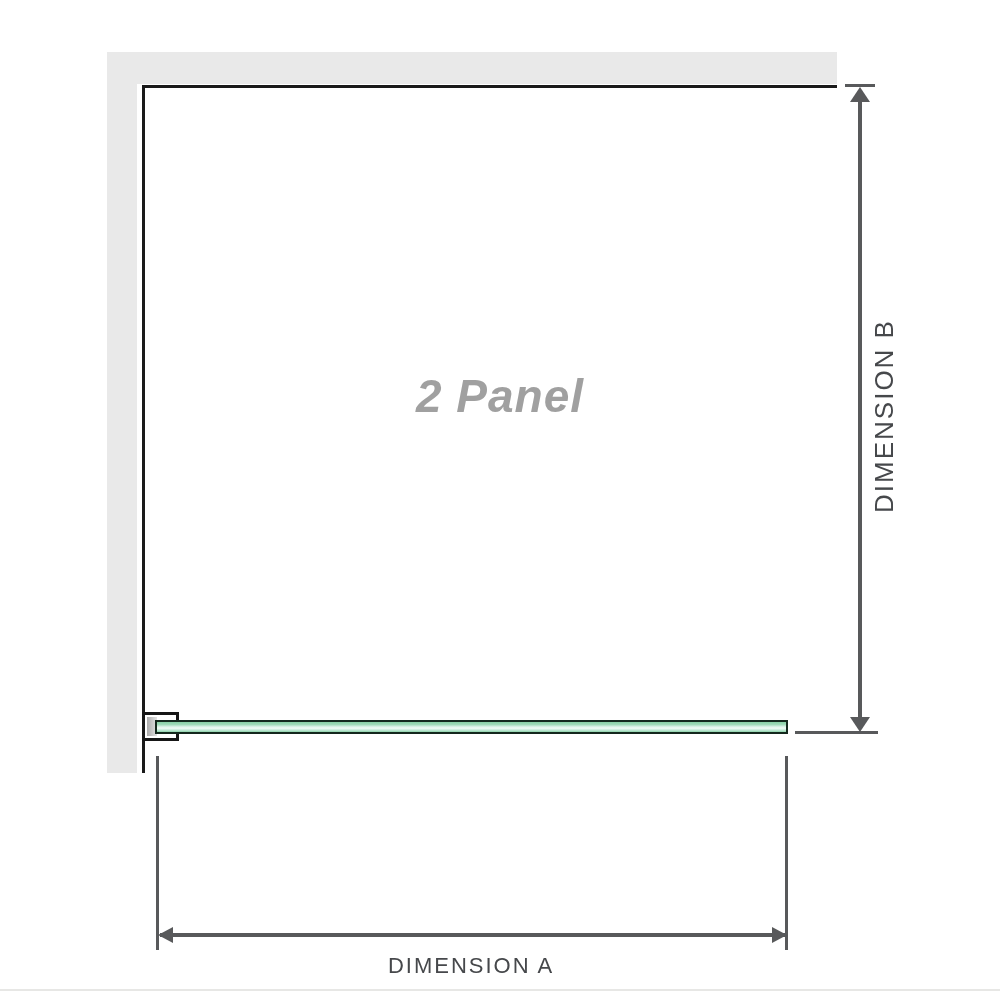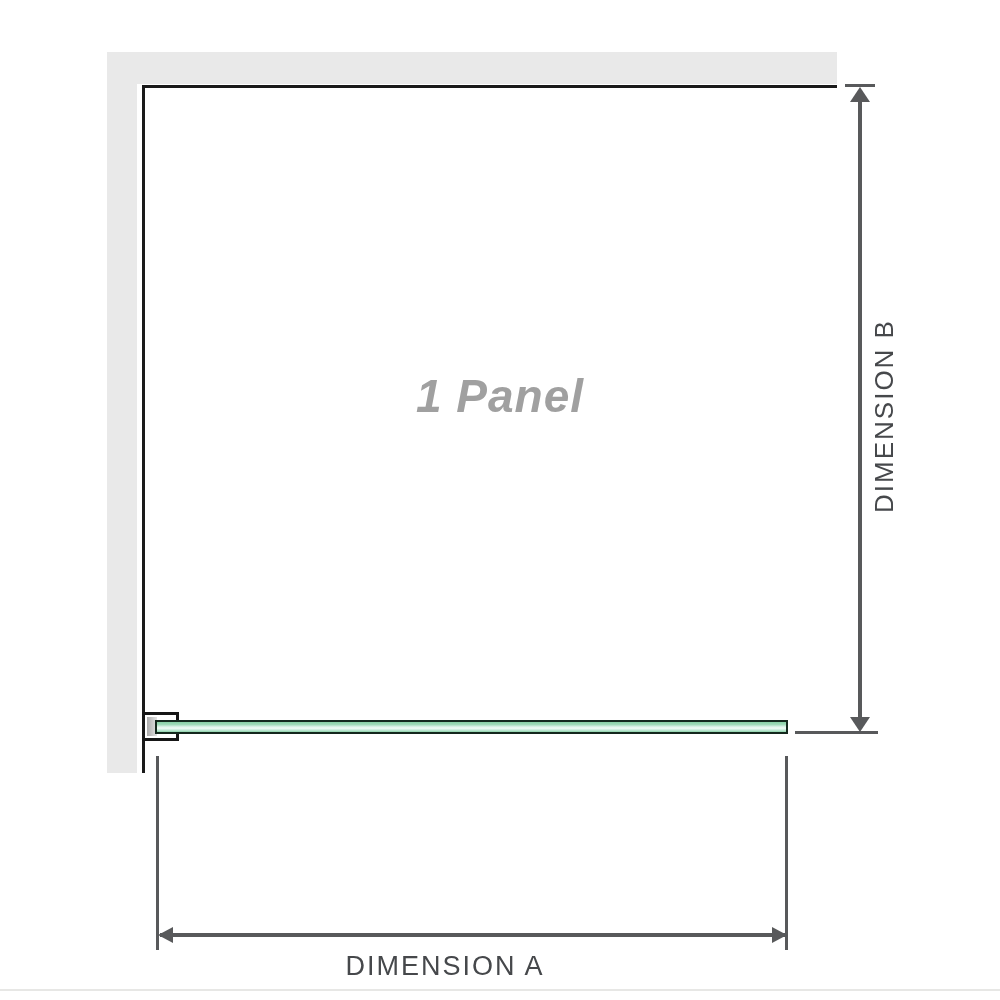--- a/index.html
+++ b/index.html
@@ -71,39 +71,39 @@
     left:158px;top:927px;width:0;height:0;
     border-top:8px solid transparent;border-bottom:8px solid transparent;
     border-right:15px solid #58595b;
   }
   .arrow-right{
     left:772px;top:927px;width:0;height:0;
     border-top:8px solid transparent;border-bottom:8px solid transparent;
     border-left:15px solid #58595b;
   }
   .dima-label{
-    left:445px;top:966px;
+    left:471px;top:966px;
     transform:translate(-50%,-50%);
-    font-size:27px;letter-spacing:2px;color:#46484b;white-space:nowrap;
+    font-size:22px;letter-spacing:2px;color:#46484b;white-space:nowrap;
   }
 
   .bottom-divider{left:0;top:989px;width:1000px;height:2px;background:#e7e7e5;}
 </style>
 </head>
 <body>
 
 <div id="canvas">
 
   <div class="abs wall-top"></div>
   <div class="abs wall-left"></div>
 
   <div class="abs panel-top-edge"></div>
   <div class="abs panel-left-edge"></div>
 
-  <div class="abs panel-watermark">1 Panel</div>
+  <div class="abs panel-watermark">2 Panel</div>
 
   <div class="abs bracket"></div>
   <div class="abs bracket-shim"></div>
   <div class="abs glass"></div>
 
   <div class="abs dline dimb-tick-top"></div>
   <div class="abs dline dimb-tick-bottom"></div>
   <div class="abs dline dimb-line"></div>
   <div class="abs arrow-up"></div>
   <div class="abs arrow-down"></div>

